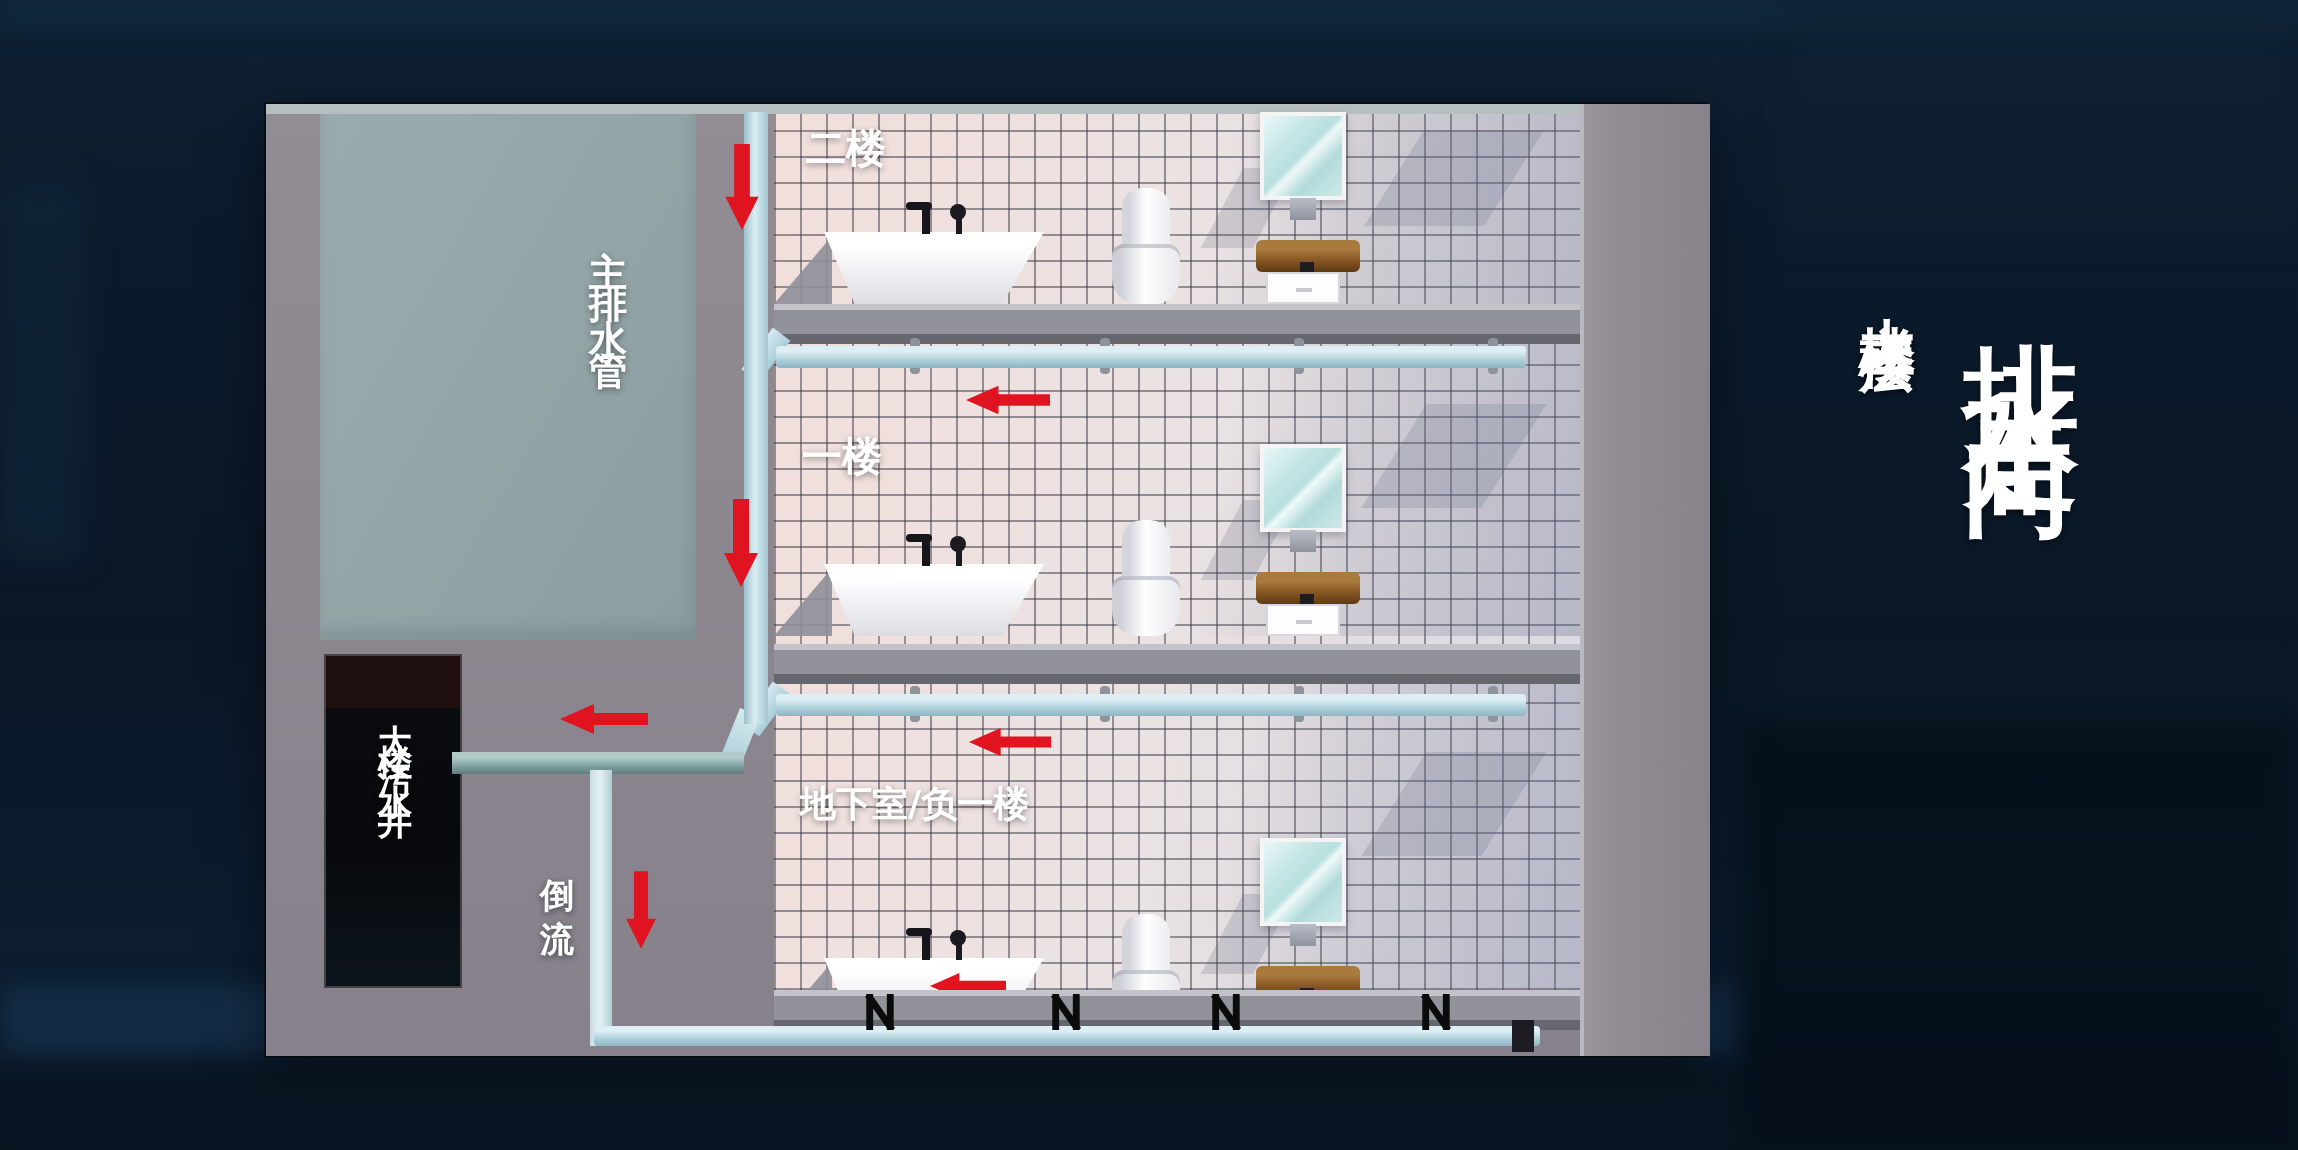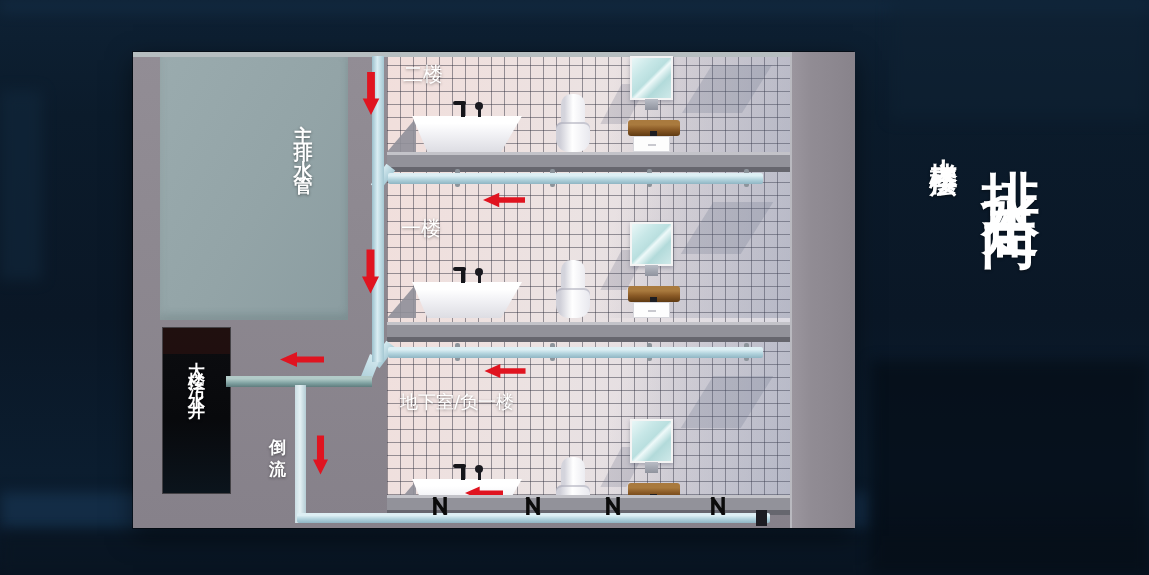--- a/index.html
+++ b/index.html
@@ -49,21 +49,21 @@
   }
   .slab{
     position:absolute;left:0;width:403px;height:20px;
     background:linear-gradient(180deg,#c3c3c9 0 3px,#92929a 3px 15px,#66666e 15px 100%);
   }
   #slab-a{top:95px;} #slab-b{top:265px;} #slab-c{top:438px;height:20px;}
   .floor{position:absolute;left:0;width:403px;}
   #floor-2{top:0;height:95px;} #floor-1{top:115px;height:146px;} #floor-b{top:285px;height:173px;}
   .floor-shade{position:absolute;inset:0;background:linear-gradient(100deg,rgba(0,0,0,0) 55%,rgba(96,106,134,.16) 72%,rgba(96,106,134,.30) 100%);}
   .wall-shadow{position:absolute;background:rgba(100,108,132,.22);transform:skewX(-32deg);}
-  .floor-label{position:absolute;color:#fff;font-weight:normal;font-size:20px;text-shadow:0 1px 3px rgba(0,0,0,.4);}
+  .floor-label{position:absolute;color:#fff;font-weight:bold;font-size:20px;text-shadow:0 1px 3px rgba(0,0,0,.4);}
   
   .wedge{position:absolute;left:0;bottom:0;width:29px;height:34px;background:#8f8f99;clip-path:polygon(100% 0,100% 100%,0 100%);opacity:.9;}
   .tub{
     position:absolute;left:25px;bottom:0;width:110px;height:36px;
     background:linear-gradient(180deg,#ffffff 0 20%,#f4f4f7 45%,#dddde3 100%);
     clip-path:polygon(0 0,100% 0,81% 100%,14% 100%);
   }
   .faucet{position:absolute;left:64px;bottom:35px;width:36px;height:16px;}
   .f-top{position:absolute;left:2px;top:0;width:13px;height:4px;background:#15151a;border-radius:2px;}
   .f-stem{position:absolute;left:10px;top:2px;width:4px;height:14px;background:#15151a;}

